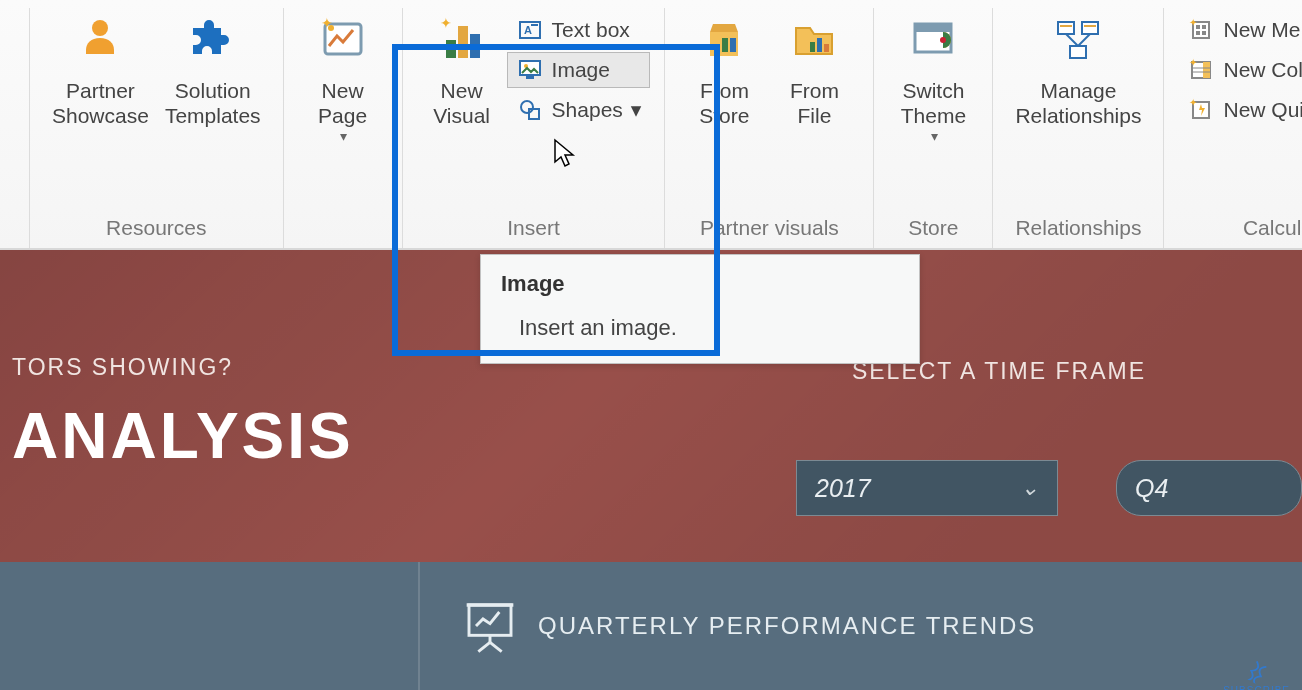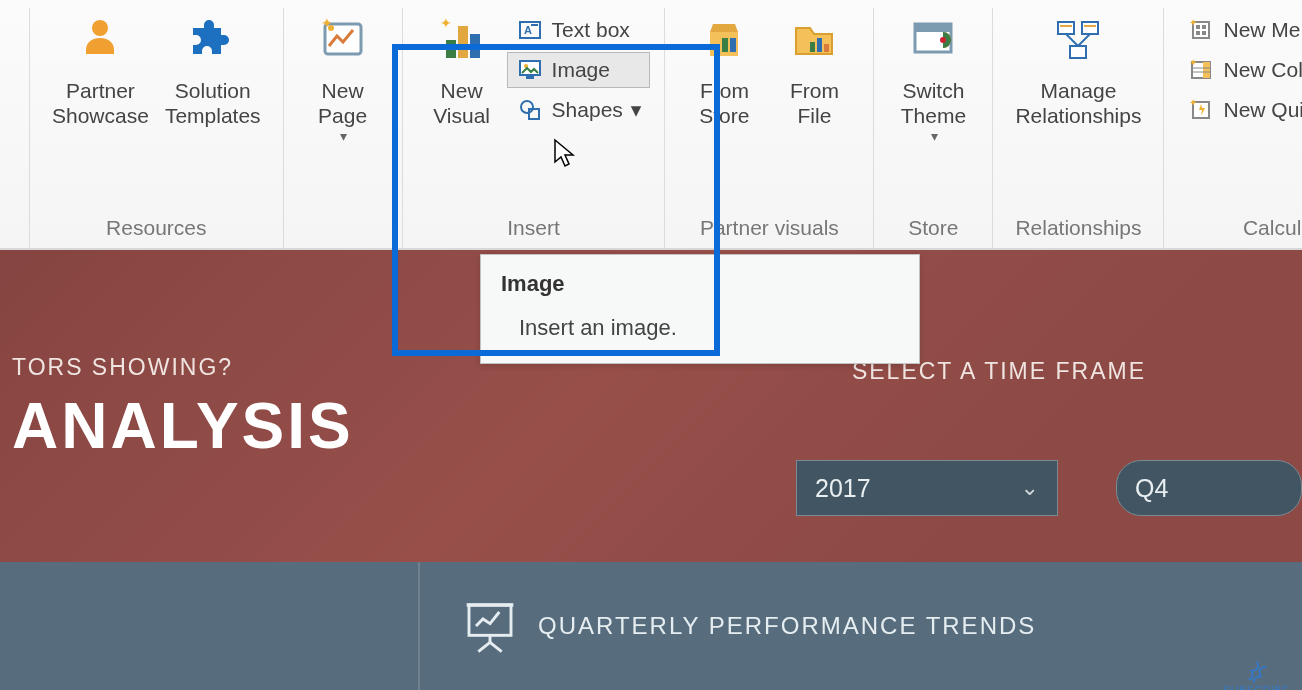--- a/index.html
+++ b/index.html
@@ -67,28 +67,28 @@
   .canvas {
     position: relative; height: 512px; background: #a94e49;
     background-image: linear-gradient(135deg, rgba(0,0,0,0.12) 0%, rgba(0,0,0,0) 40%, rgba(0,0,0,0.08) 70%);
     filter: saturate(0.85);
   }
   .canvas::before {
     content:""; position:absolute; inset:0; background: rgba(40,40,40,0.05);
   }
   .header-area { position: absolute; left: -18px; top: 44px; right: 0; padding: 60px 30px 0 30px; }
   .sub { color: #f2e4e0; font-size: 23px; letter-spacing: 2px; font-weight: 300; }
-  .title { color: #ffffff; font-size: 64px; font-weight: 800; letter-spacing: 3px; margin-top: 8px; font-family: Arial Black, Arial, sans-serif; }
+  .title { color: #ffffff; font-size: 64px; font-weight: 800; letter-spacing: 3px; margin-top: 18px; font-family: Arial Black, Arial, sans-serif; }
   
   .select-lbl { position: absolute; right: 156px; top: 108px; color: #f2e4e0; font-size: 23px; letter-spacing: 2px; font-weight: 400; }
   
   .combo {
     position: absolute; height: 56px; background: #3e5666; border: 1px solid #7a8a95;
     display: flex; align-items: center; justify-content: space-between; padding: 8px 18px;
-    color: #e8eef2; font-size: 25px;
+    color: #e8eef2; font-size: 25px; font-style: italic;
   }
   .combo .chev { font-size: 22px; color: #cfd7dc; }
   .combo.year { left: 796px; top: 210px; width: 262px; }
   .combo.qtr  { left: 1116px; top: 210px; width: 186px; padding-right: 4px; border-radius: 25px; }
   
   .panel-row { position: absolute; left: 0; right: 0; top: 312px; height: 128px; display: flex; }
   .panel {
     flex: 1; background: #546e81; border-left: 2px solid rgba(255,255,255,0.15);
     display: flex; align-items: center; gap: 20px; padding-left: 42px; color: #e5edf2;
     font-size: 24px; letter-spacing: 2px; font-weight: 300;

